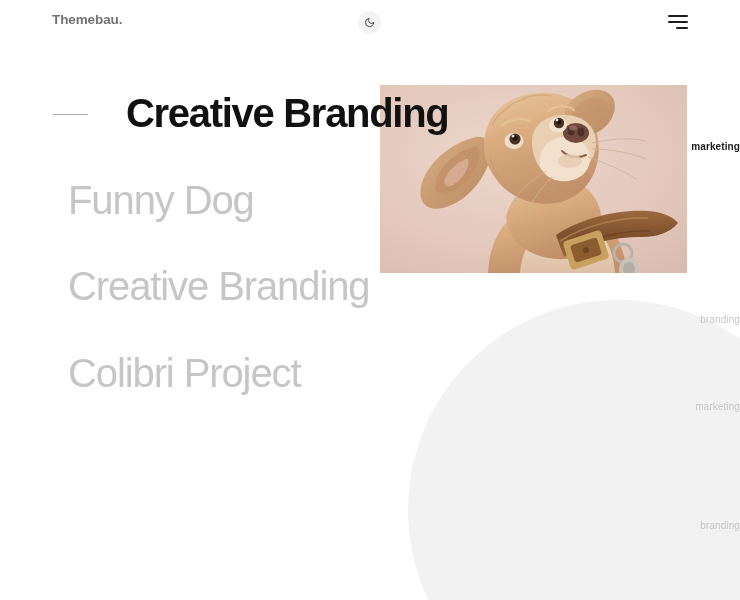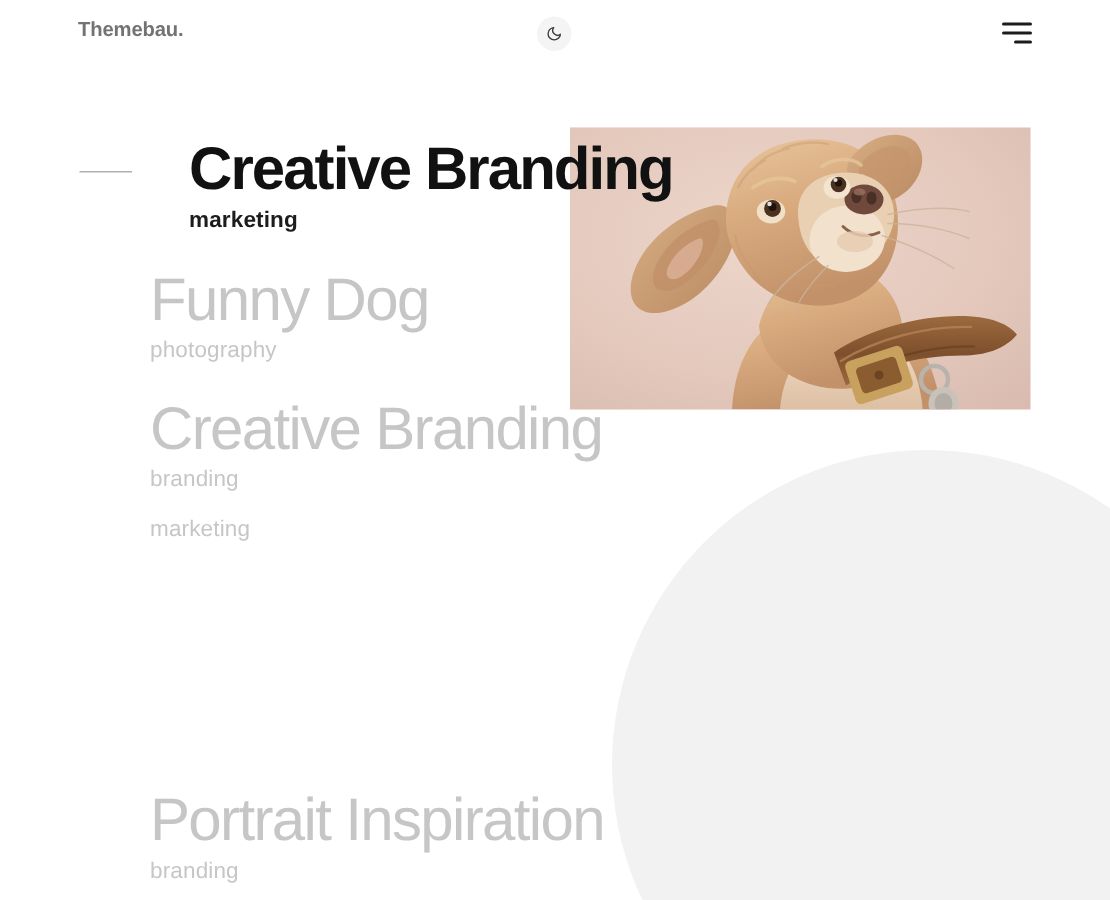--- a/index.html
+++ b/index.html
@@ -121,42 +121,43 @@
   .item {
     position: relative;
     height: 86.5px;
   }
   .item:last-child { height: 80px; }
 
   .item-link {
     display: block;
     text-decoration: none;
     position: relative;
-    padding-left: 100px;
+    padding-left: 68px;
   }
 
   .item-title {
     display: block;
     font-size: 40px;
     line-height: 54px;
     font-weight: 400;
     letter-spacing: -1.1px;
     color: #c6c6c6;
     white-space: nowrap;
   }
 
   .item-cat {
     display: block;
-    font-size: 15px;
+    font-size: 10px;
     line-height: 12px;
     font-weight: 400;
     letter-spacing: 0.1px;
     color: #c6c6c6;
     margin-top: 1px;
     white-space: nowrap;
+    text-align: right;
   }
 
   
   .item.is-active .item-link { padding-left: 126px; }
   .item.is-active .item-title {
     color: #111111;
     font-weight: 700;
     letter-spacing: -1.3px;
     position: relative;
     z-index: 15;
@@ -320,42 +321,41 @@
     <span class="item-dash"></span>
     <a class="item-link" href="#">
       <span class="item-title">Creative Branding</span>
       <span class="item-cat">marketing</span>
     </a>
   </li>
 
   <li class="item">
     <a class="item-link" href="#">
       <span class="item-title">Funny Dog</span>
-      <span class="item-cat">photography</span>
     </a>
   </li>
 
   <li class="item">
     <a class="item-link" href="#">
       <span class="item-title">Creative Branding</span>
       <span class="item-cat">branding</span>
     </a>
   </li>
 
   <li class="item">
     <a class="item-link" href="#">
+      <span class="item-title">Colibri Project</span>
       <span class="item-cat">marketing</span>
     </a>
   </li>
 
   <li class="item">
     <a class="item-link" href="#">
     </a>
   </li>
 
   <li class="item">
     <a class="item-link" href="#">
-      <span class="item-title">Portrait Inspiration</span>
       <span class="item-cat">branding</span>
     </a>
   </li>
 
 </ul>
 
 </body></html>

